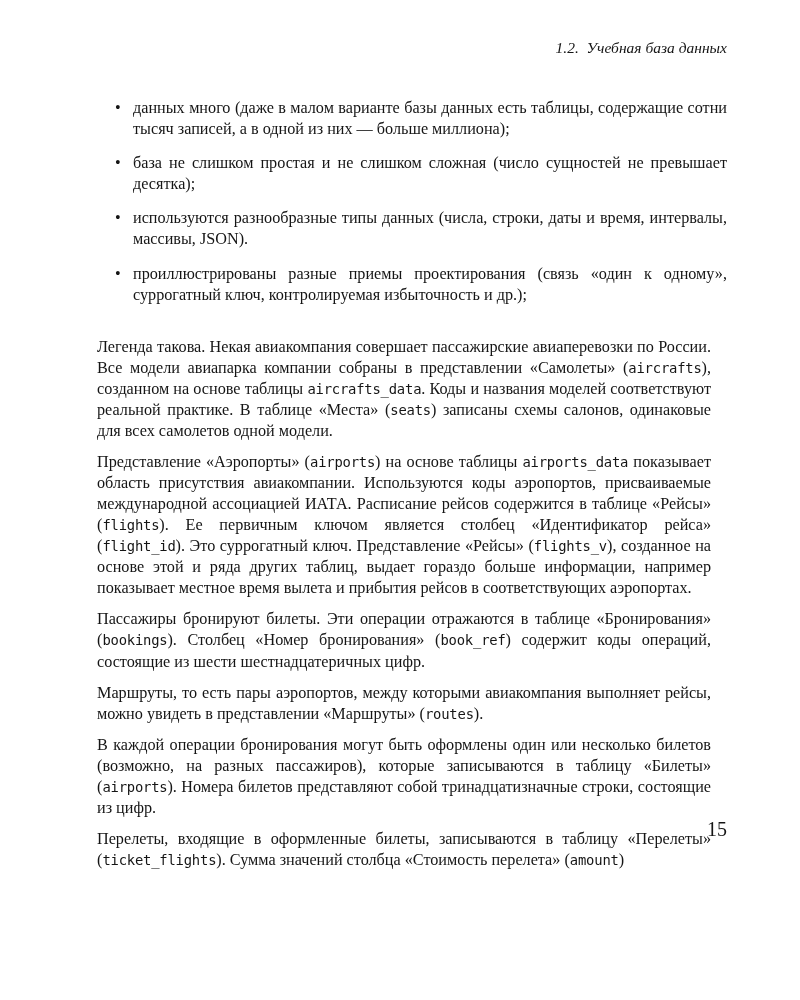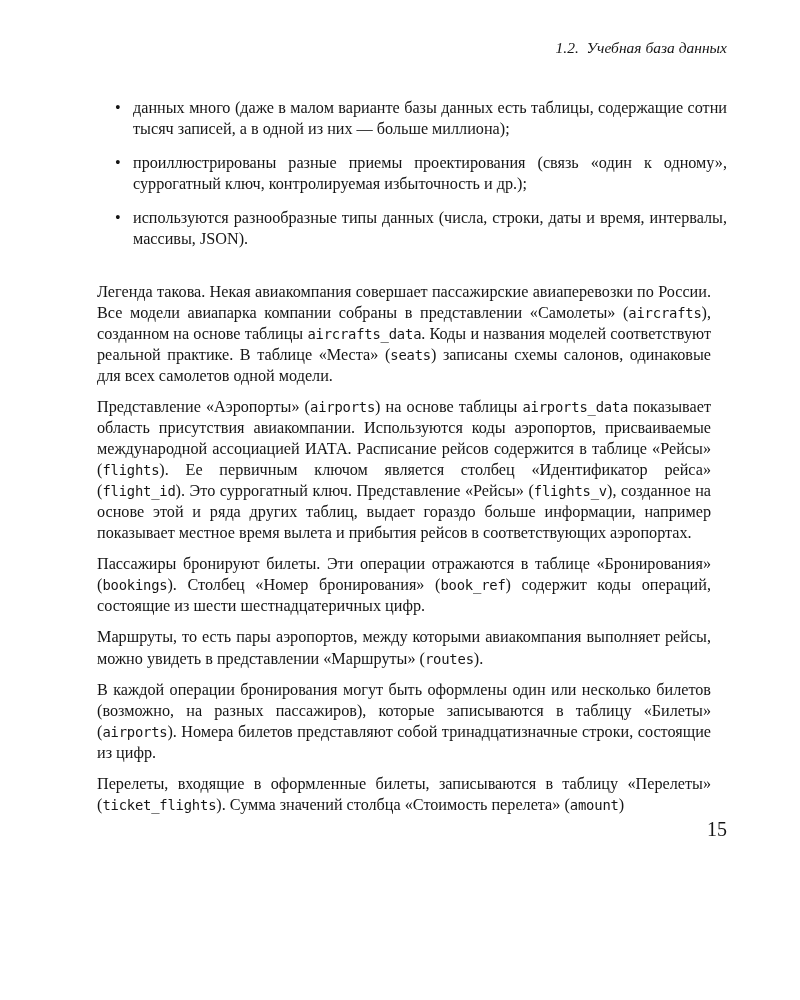--- a/index.html
+++ b/index.html
@@ -61,22 +61,23 @@
   }
 </style>
 </head>
 <body>
 
 <div class="page">
   <div class="running-header">1.2.  Учебная база данных</div>
 
   <ul class="bullets">
       <li>данных много (даже в малом варианте базы данных есть таблицы, содержащие сотни тысяч записей, а в одной из них — больше миллиона);</li>
+      <li>база не слишком простая и не слишком сложная (число сущностей не превышает десятка);</li>
+      <li>используются разнообразные типы данных (числа, строки, даты и время, интервалы, массивы, JSON).</li>
       <li>проиллюстрированы разные приемы проектирования (связь «один к одному», суррогатный ключ, контролируемая избыточность и др.);</li>
-      <li>используются разнообразные типы данных (числа, строки, даты и время, интервалы, массивы, JSON).</li>
     </ul>
 
   <div class="paragraphs">
       <p>Легенда такова. Некая авиакомпания совершает пассажирские авиаперевозки по России. Все модели авиапарка компании собраны в представлении «Самолеты» (<code>aircrafts</code>), созданном на основе таблицы <code>aircrafts_data</code>. Коды и названия моделей соответствуют реальной практике. В таблице «Места» (<code>seats</code>) записаны схемы салонов, одинаковые для всех самолетов одной модели.</p>
       <p>Представление «Аэропорты» (<code>airports</code>) на основе таблицы <code>airports_data</code> показывает область присутствия авиакомпании. Используются коды аэропортов, присваиваемые международной ассоциацией ИАТА. Расписание рейсов содержится в таблице «Рейсы» (<code>flights</code>). Ее первичным ключом является столбец «Идентификатор рейса» (<code>flight_id</code>). Это суррогатный ключ. Представление «Рейсы» (<code>flights_v</code>), созданное на основе этой и ряда других таблиц, выдает гораздо больше информации, например показывает местное время вылета и прибытия рейсов в соответствующих аэропортах.</p>
       <p>Пассажиры бронируют билеты. Эти операции отражаются в таблице «Бронирования» (<code>bookings</code>). Столбец «Номер бронирования» (<code>book_ref</code>) содержит коды операций, состоящие из шести шестнадцатеричных цифр.</p>
       <p>Маршруты, то есть пары аэропортов, между которыми авиакомпания выполняет рейсы, можно увидеть в представлении «Маршруты» (<code>routes</code>).</p>
       <p>В каждой операции бронирования могут быть оформлены один или несколько билетов (возможно, на разных пассажиров), которые записываются в таблицу «Билеты» (<code>airports</code>). Номера билетов представляют собой тринадцатизначные строки, состоящие из цифр.</p>
       <p>Перелеты, входящие в оформленные билеты, записываются в таблицу «Перелеты» (<code>ticket_flights</code>). Сумма значений столбца «Стоимость перелета» (<code>amount</code>)</p>
     </div>

